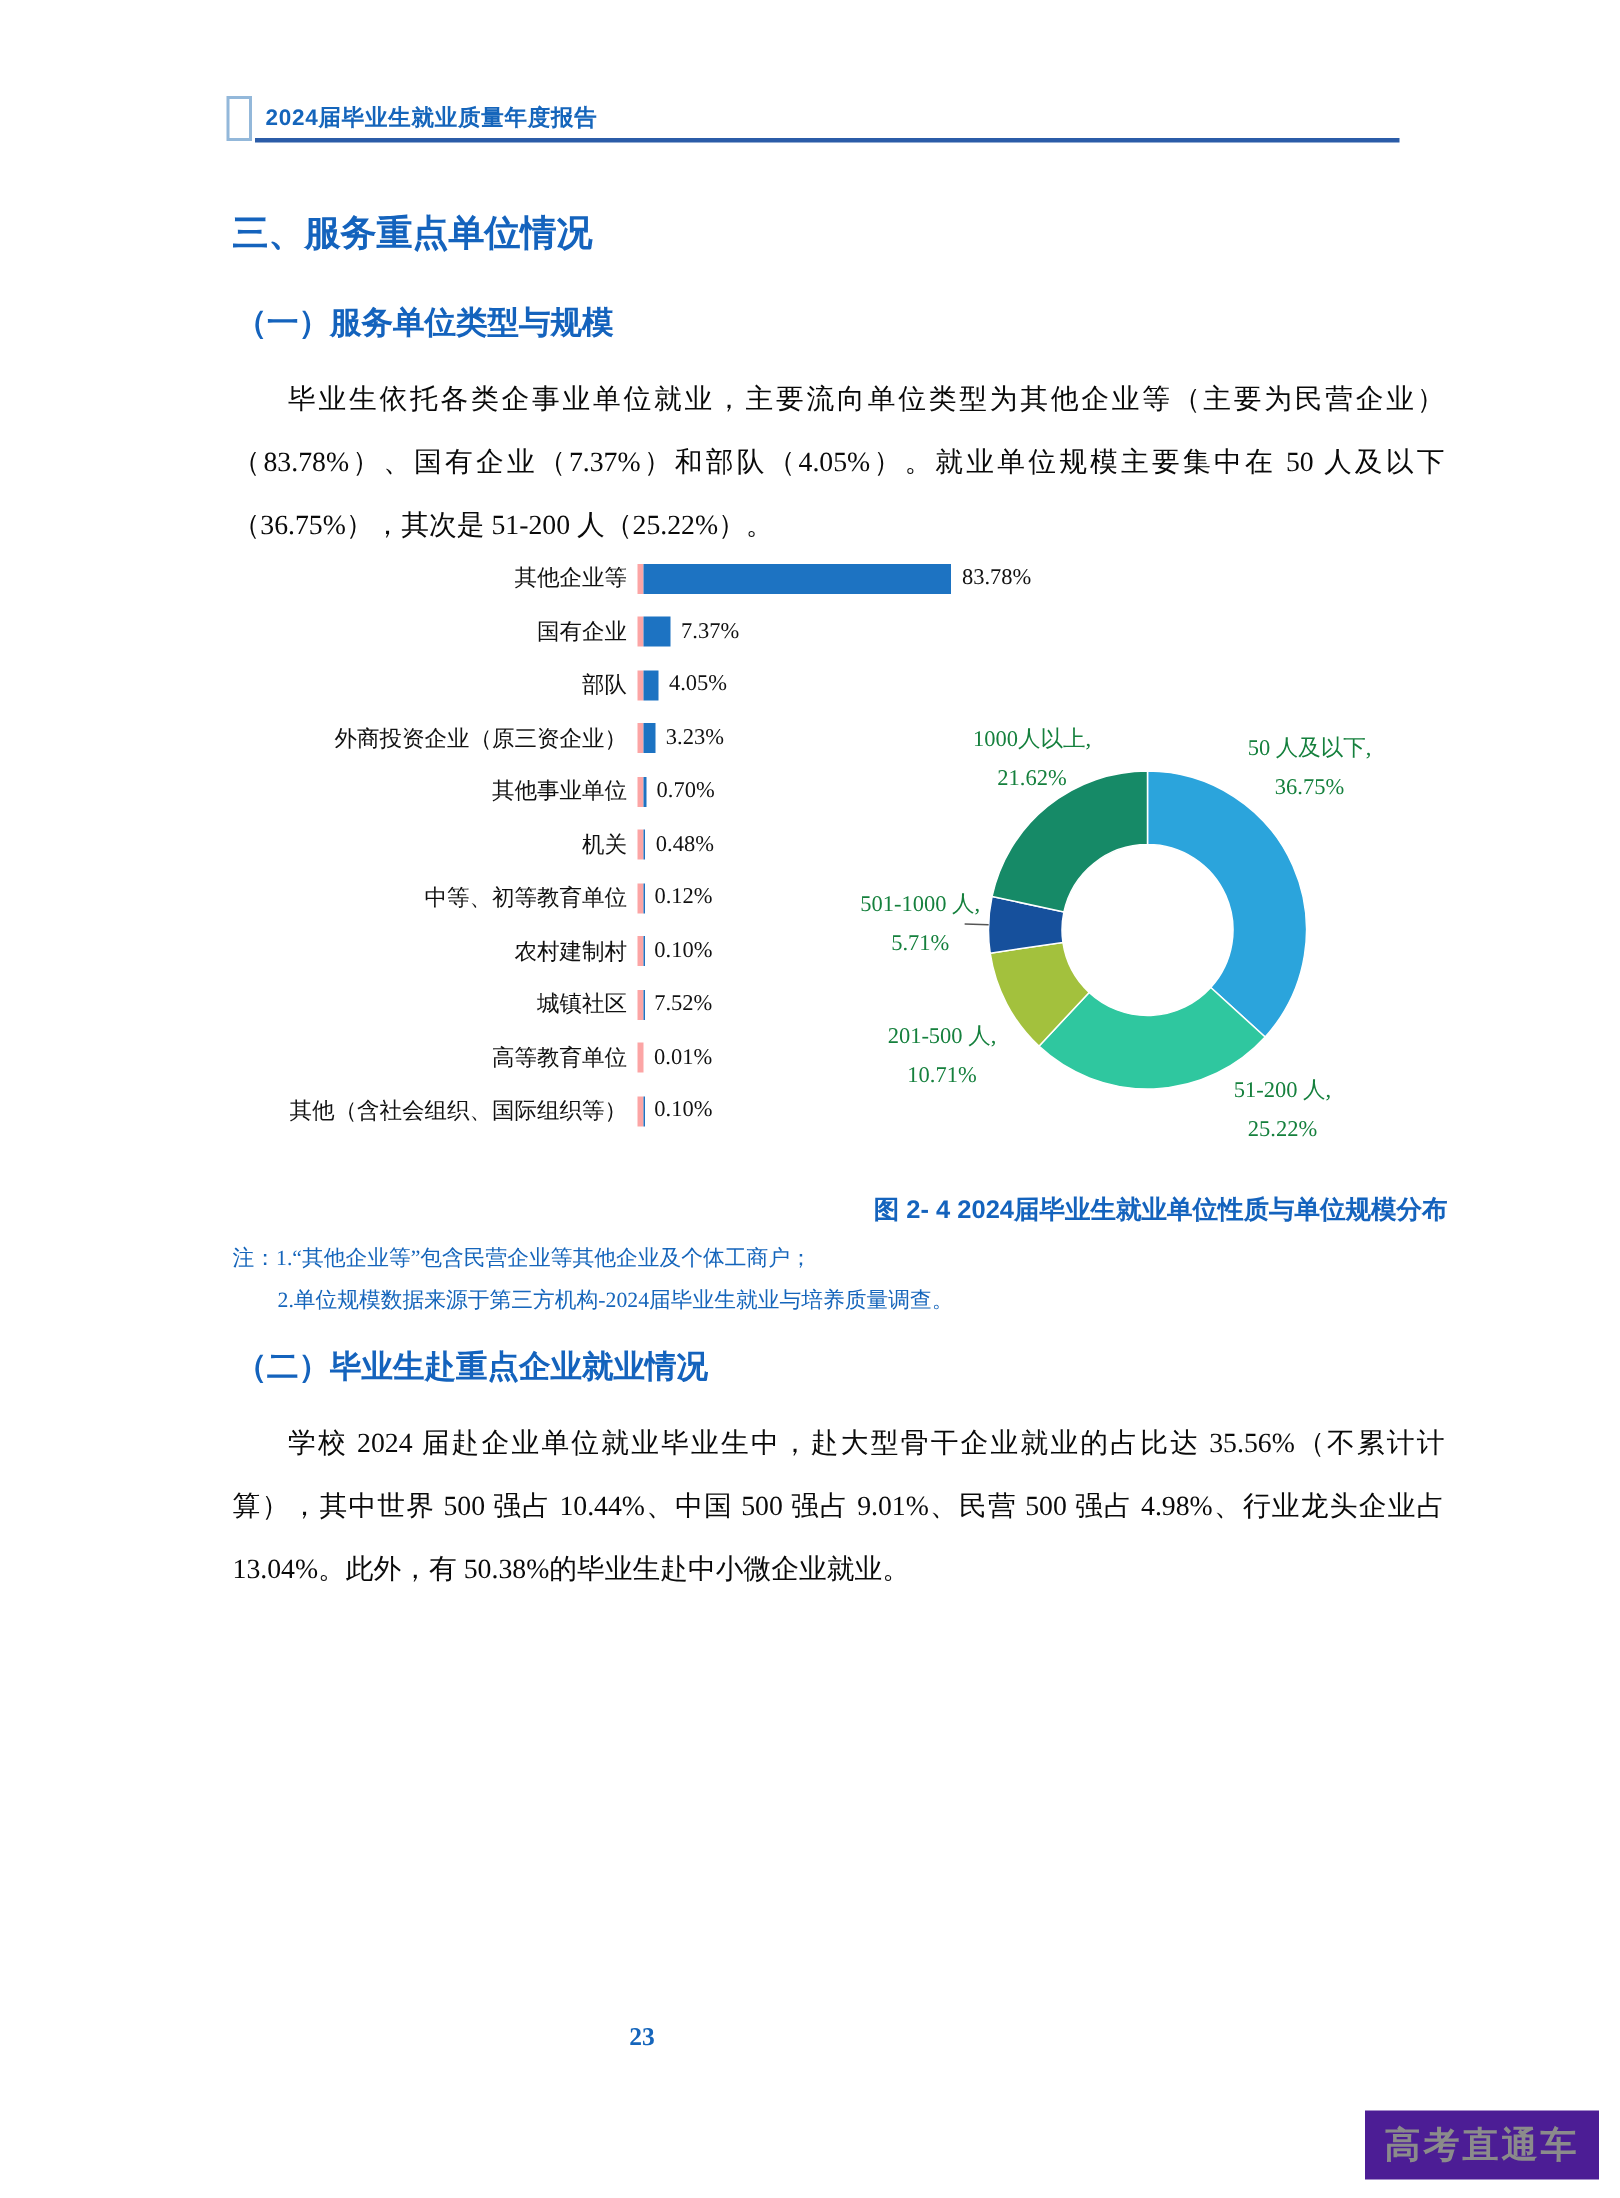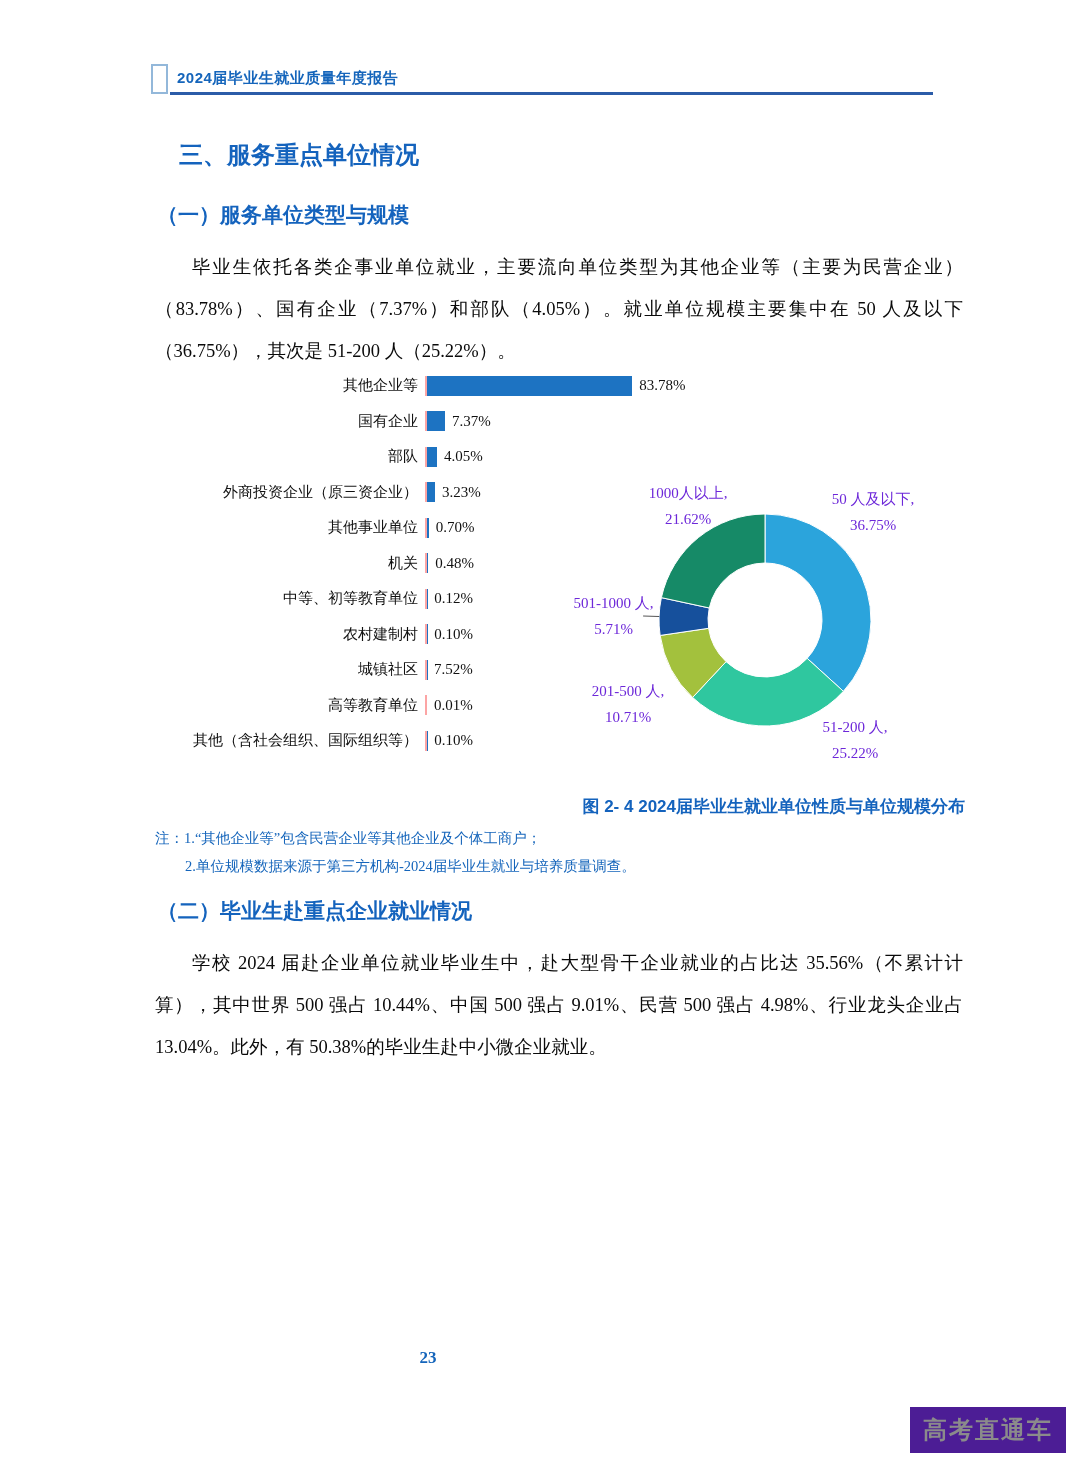--- a/index.html
+++ b/index.html
@@ -8,45 +8,45 @@
   .abs{position:absolute;}
 
   
   .hdr-box{left:151px;top:64px;width:13px;height:26px;border:2px solid #93b8da;background:#fff;}
   .hdr-title{left:177px;top:69px;font-family:"Liberation Sans",sans-serif;font-weight:bold;
              font-size:15px;color:#1565bb;letter-spacing:.5px;}
   .hdr-line{left:170px;top:92px;width:763px;height:3px;background:#2b5ca8;}
 
   
   .sec-title{left:155px;top:139px;font-family:"Liberation Sans",sans-serif;font-weight:bold;
-             font-size:24px;color:#1463bd;margin-left:24px;}
+             font-size:24px;color:#1463bd;}
   .sub-title{font-family:"Liberation Sans",sans-serif;font-weight:bold;font-size:21px;color:#1463bd;}
   #sub1{left:157px;top:201px;}
   #sub2{left:157px;top:897px;}
 
   
   .para{left:155px;width:808px;font-size:18.5px;line-height:42px;text-align:justify;
         text-indent:2em;color:#0a0a0a;}
   #para1{top:246px;}
   #para2{top:942px;}
 
   
   #bar-chart{left:150px;top:368px;width:548px;}
   .bar-row{display:flex;align-items:center;height:35.5px;}
   .bar-cat{width:268px;text-align:right;padding-right:7px;font-size:15px;white-space:nowrap;}
-  .bar-track{position:relative;height:20px;border-left:2px solid #fca5a5;flex:1;
+  .bar-track{position:relative;height:20px;border-left:4px solid #fca5a5;flex:1;
              display:flex;align-items:center;}
   .bar-fill{height:20px;}
   .bar-val{margin-left:7px;font-size:15px;white-space:nowrap;}
 
   
   #donut-wrap{left:545px;top:462px;width:480px;height:330px;}
   #donut-svg{position:absolute;left:0;top:0;}
   .donut-label{position:absolute;font-size:15px;text-align:center;white-space:pre-line;
-               line-height:26px;color:#6d28d9;}
+               line-height:26px;color:#15803d;}
   #dl-0{left:258px;top:24px;width:140px;}
   #dl-1{left:245px;top:252px;width:130px;}
   #dl-2{left:18px;top:216px;width:130px;}
   #dl-3{left:6px;top:128px;width:125px;}
   #dl-4{left:78px;top:18px;width:130px;}
 
   
   .fig-caption{left:155px;top:795px;width:810px;text-align:right;
                font-family:"Liberation Sans",sans-serif;font-weight:bold;font-size:17px;color:#1463bd;}
   .note{left:155px;color:#1565bb;font-size:14.5px;}

